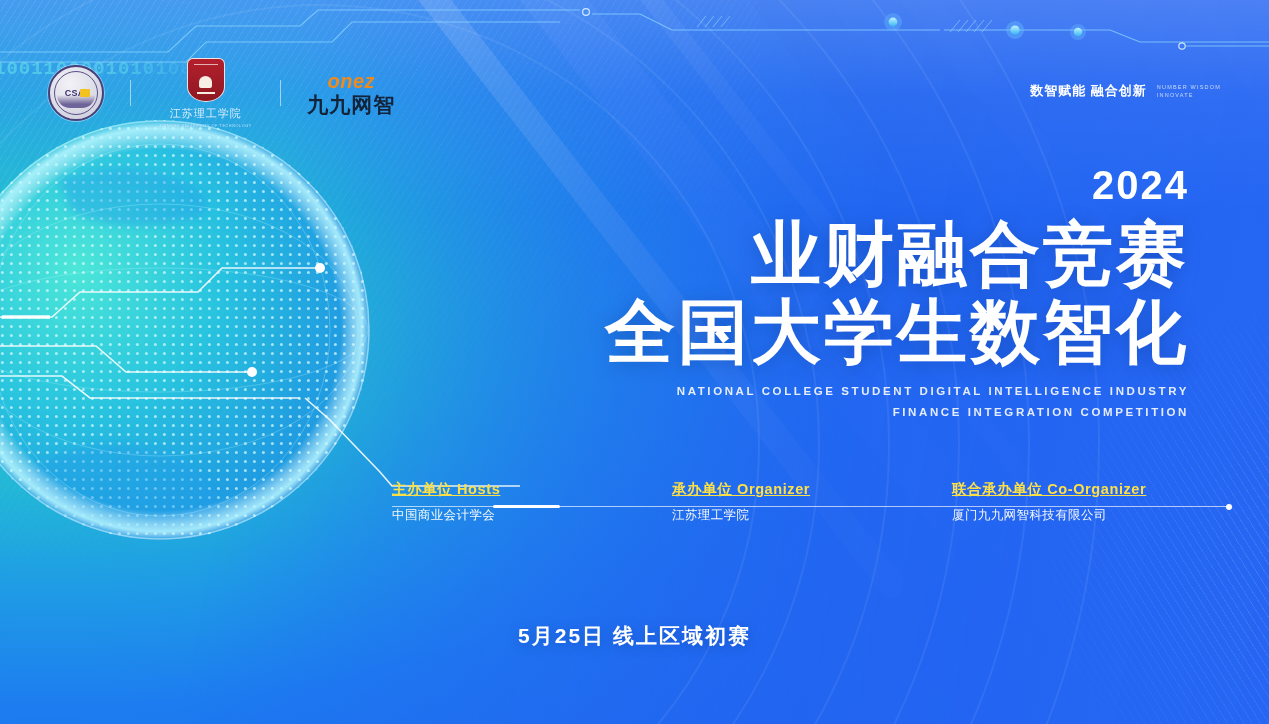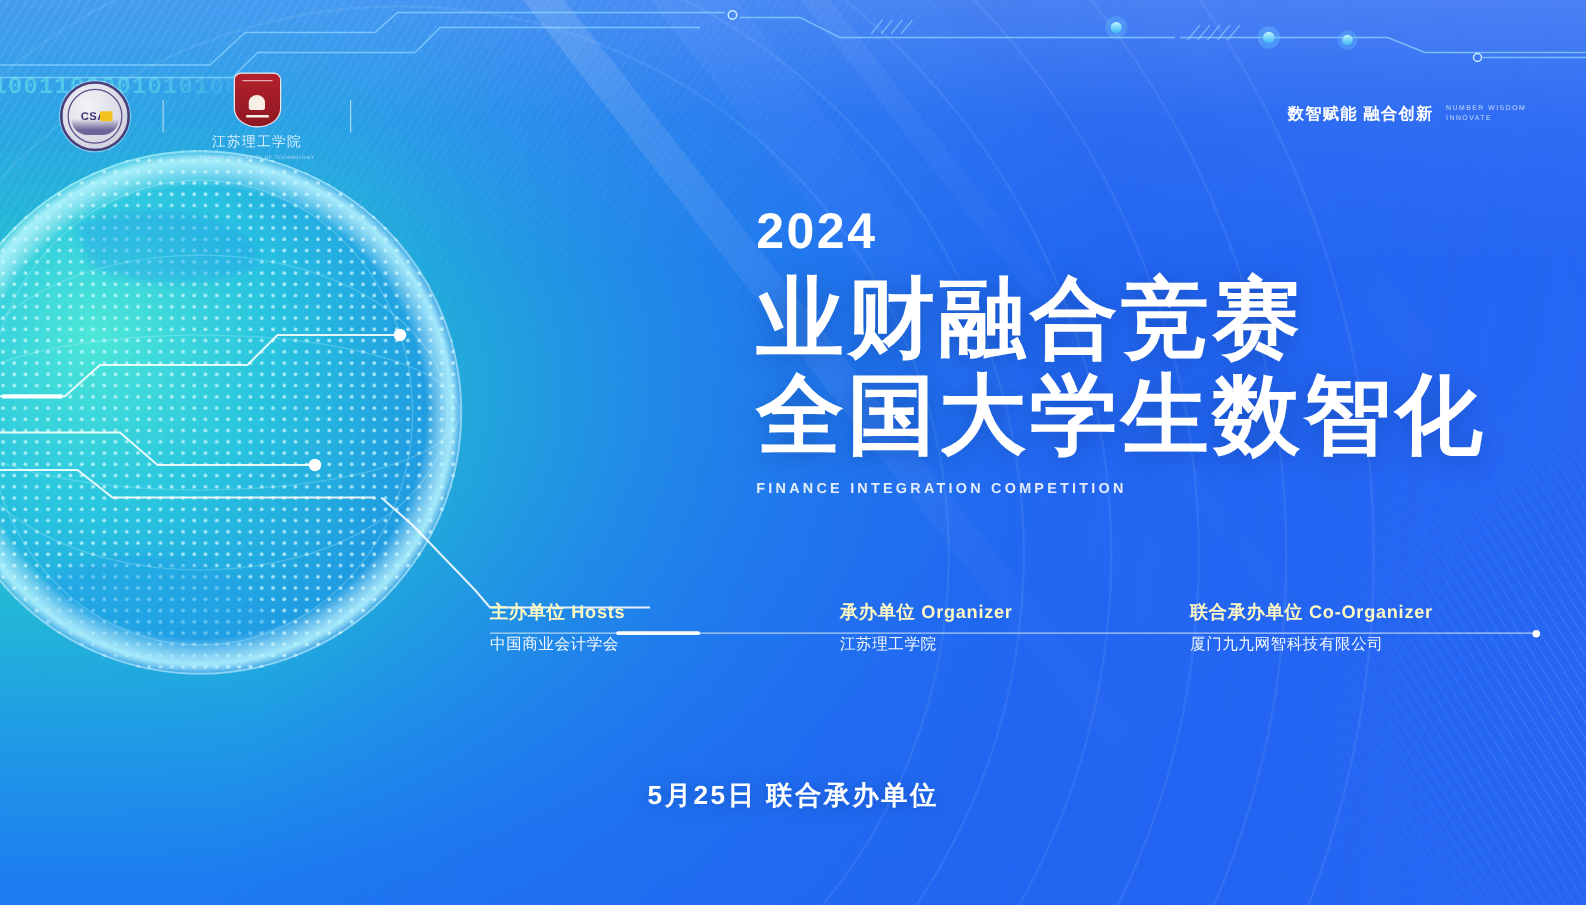--- a/index.html
+++ b/index.html
@@ -69,30 +69,30 @@
 
   .onez{font-size:20px;font-weight:bold;color:#f08a1d;letter-spacing:.5px;line-height:1;font-style:italic;}
   .jjwz{font-size:21px;font-weight:bold;color:#13243a;letter-spacing:1px;margin-top:3px;line-height:1;}
 
   
   .slogan{position:absolute;right:48px;top:82px;display:flex;align-items:center;gap:10px;}
   .slogan-cn{font-size:13px;font-weight:bold;color:#ffffff;letter-spacing:1px;white-space:nowrap;}
   .slogan-en{font-size:5.5px;color:rgba(255,255,255,.72);letter-spacing:1.2px;line-height:1.5;text-align:left;}
 
   
-  .title-wrap{position:absolute;right:80px;top:165px;text-align:left;}
+  .title-wrap{position:absolute;right:80px;top:165px;text-align:right;}
   .year{font-size:40px;font-weight:bold;color:#ffffff;letter-spacing:2px;line-height:1;margin-bottom:10px;}
   .t-line{font-size:70px;font-weight:bold;color:#ffffff;line-height:1.12;letter-spacing:3px;
           text-shadow:0 3px 18px rgba(10,45,120,.35);}
   .t-en{margin-top:9px;font-size:11.5px;color:rgba(255,255,255,.88);letter-spacing:2.6px;line-height:1.85;font-weight:bold;}
 
   
   .orgs{position:absolute;left:392px;top:480px;width:840px;display:flex;}
   .org{flex:1 1 0;position:relative;}
-  .org-head{font-size:14.5px;font-weight:bold;color:#fef9c3;letter-spacing:.6px;white-space:nowrap;padding-bottom:7px;}
+  .org-head{font-size:14.5px;font-weight:bold;color:#fde047;letter-spacing:.6px;white-space:nowrap;padding-bottom:7px;text-decoration:underline;}
   .org-rule{height:1px;background:rgba(255,255,255,.65);width:100%;position:relative;}
   .org-rule .dot{position:absolute;right:0;top:-2.5px;width:6px;height:6px;border-radius:50%;background:#fff;}
   .org-rule .seg{position:absolute;left:36%;top:-1px;width:24%;height:3px;background:#fff;border-radius:2px;}
   .org-name{font-size:12.5px;color:rgba(255,255,255,.95);margin-top:0;letter-spacing:.4px;white-space:nowrap;}
 
   
   .date-bar{position:absolute;left:0;right:0;top:622px;text-align:center;}
   .date-txt{display:inline-block;font-size:21px;font-weight:bold;color:#ffffff;letter-spacing:2px;
             text-shadow:0 2px 12px rgba(10,45,120,.35);}
 
@@ -239,35 +239,40 @@
       <div class="shield">
         <div class="shield-bell"></div>
         <div class="shield-base"></div>
       </div>
       <div class="univ-cn">江苏理工学院</div>
       <div class="univ-en">JIANGSU UNIVERSITY OF TECHNOLOGY</div>
     </div>
 
     <div class="sep"></div>
 
+    <div class="logo-cell">
+      <div class="onez">onez</div>
+      <div class="jjwz">九九网智</div>
+    </div>
   </div>
 
   <div class="slogan">
     <div class="slogan-cn">数智赋能 融合创新</div>
     <div class="slogan-en">
       <div>NUMBER WISDOM</div>
       <div>INNOVATE</div>
     </div>
   </div>
 
   <div class="title-wrap">
     <div class="year">2024</div>
     <div class="t-line">业财融合竞赛</div>
     <div class="t-line">全国大学生数智化</div>
     <div class="t-en">
+      <div>NATIONAL COLLEGE STUDENT DIGITAL INTELLIGENCE INDUSTRY</div>
       <div>FINANCE INTEGRATION COMPETITION</div>
     </div>
   </div>
 
   <div class="orgs">
     <div class="org">
       <div class="org-head">主办单位 Hosts</div>
       <div class="org-rule">
           <span class="seg"></span>
         </div>
@@ -281,16 +286,16 @@
     <div class="org">
       <div class="org-head">联合承办单位 Co-Organizer</div>
       <div class="org-rule">
           <span class="dot"></span>
         </div>
       <div class="org-name">厦门九九网智科技有限公司</div>
     </div>
   </div>
 
   <div class="date-bar">
-    <span class="date-txt">5月25日 联合承办单位</span>
+    <span class="date-txt">5月25日 线上区域初赛</span>
   </div>
 
 </div>
 
 </body></html>

